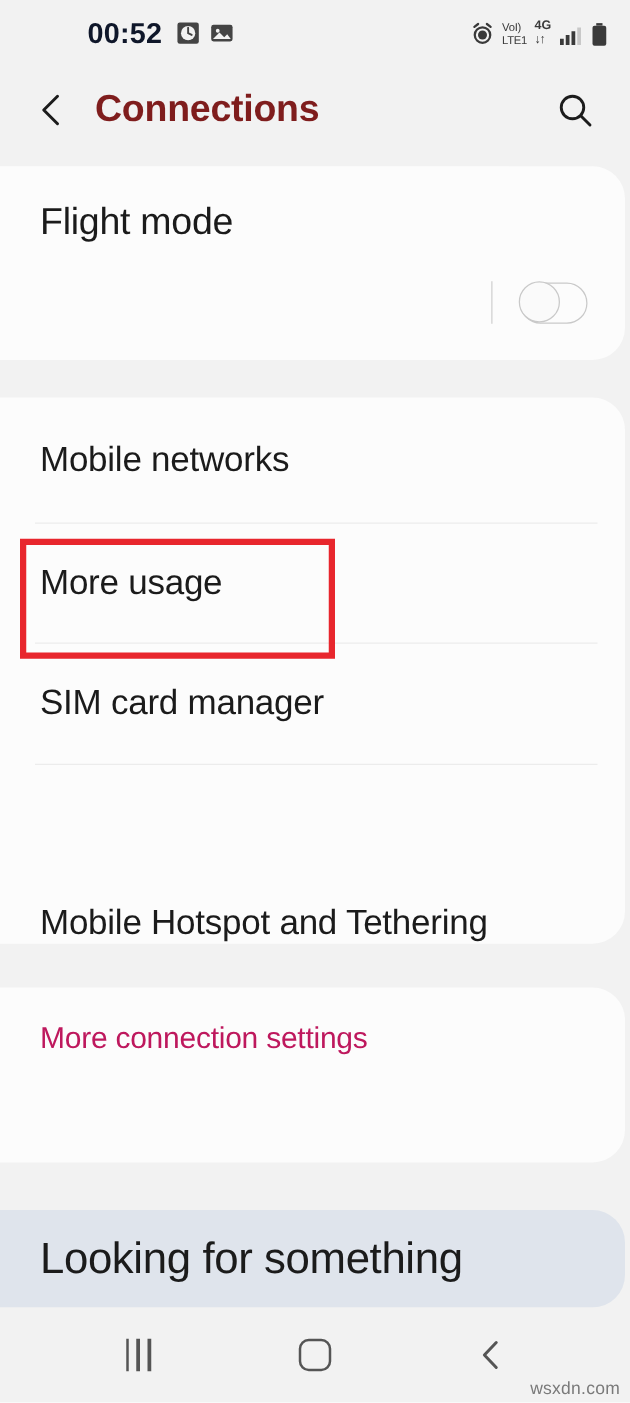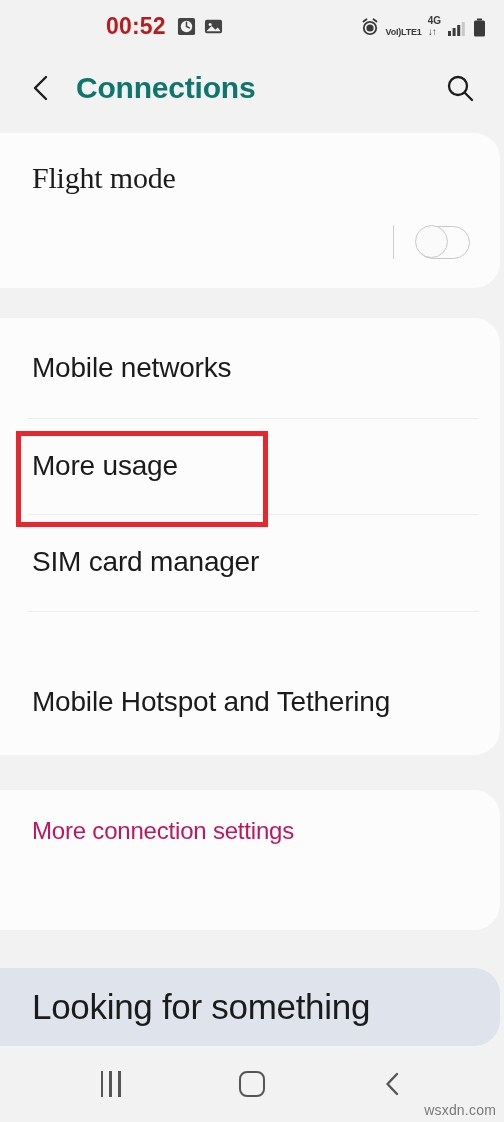--- a/index.html
+++ b/index.html
@@ -26,48 +26,47 @@
     width: 504px; height: 52px;
     display: flex;
     align-items: center;
     box-sizing: border-box;
     padding: 0 18px 0 70px;
     background: #f2f2f2;
   }
   .sb-time {
     font-size: 23px;
     font-weight: 700;
-    color: #b91c1c;
+    color: #0f172a;
     letter-spacing: 0.2px;
-    margin-left: 36px;
   }
   .sb-left-icons {
     display: flex;
     align-items: center;
     gap: 8px;
     margin-left: 11px;
   }
   .sb-ic {
     width: 19px; height: 19px;
     display: block;
   }
   .sb-right {
     margin-left: auto;
     display: flex;
     align-items: flex-end;
     gap: 6px;
   }
   .volte-block {
     display: flex;
-    flex-direction: row;
-    align-items: flex-end;
+    flex-direction: column;
+    align-items: flex-start;
     line-height: 1;
     color: #3a3a3a;
     font-size: 9px;
-    font-weight: 700;
+    font-weight: 400;
   }
   .volte-block .l1 { letter-spacing: -0.2px; }
   .volte-block .l2 { letter-spacing: -0.2px; margin-top: 1px; }
   .net-block {
     display: flex;
     flex-direction: column;
     align-items: flex-start;
     line-height: 1;
     color: #3a3a3a;
     font-size: 10px;
@@ -87,21 +86,21 @@
     background: #f2f2f2;
   }
   .back-chevron {
     width: 26px; height: 30px;
     flex: none;
     cursor: pointer;
   }
   .header-title {
     font-size: 30px;
     font-weight: 700;
-    color: #0f766e;
+    color: #7f1d1d;
     margin-left: 22px;
     letter-spacing: -0.2px;
   }
   .search-icon {
     margin-left: auto;
     width: 32px; height: 32px;
     cursor: pointer;
   }
 
   
@@ -132,21 +131,20 @@
   }
 
   
   .flight-label {
     position: absolute;
     left: 32px; top: 28px;
     font-size: 30px;
     font-weight: 400;
     color: #1b1b1b;
     letter-spacing: -0.2px;
-    font-family: Liberation Serif, serif;
   }
   .toggle-wrap {
     position: absolute;
     right: 30px; top: 92px;
     display: flex;
     align-items: center;
   }
   .toggle-sep {
     width: 1px; height: 34px;
     background: #cfcfcf;
@@ -179,21 +177,21 @@
     box-sizing: border-box;
     padding-left: 32px;
     padding-right: 30px;
     display: flex;
     align-items: center;
     cursor: pointer;
   }
   .r-mobile  { top: 0;   height: 100px; }
   .r-data    { top: 100px; height: 96px; }
   .r-sim     { top: 196px; height: 97px; }
-  .r-hotspot { top: 293px; height: 144px; align-items: center; padding-top: 38px; }
+  .r-hotspot { top: 293px; height: 144px; align-items: flex-end; padding-top: 38px; }
 
   .d1 { top: 100px; }
   .d2 { top: 196px; }
   .d3 { top: 293px; }
 
   
   .more-label {
     position: absolute;
     left: 32px; top: 26px;
     right: 40px;

